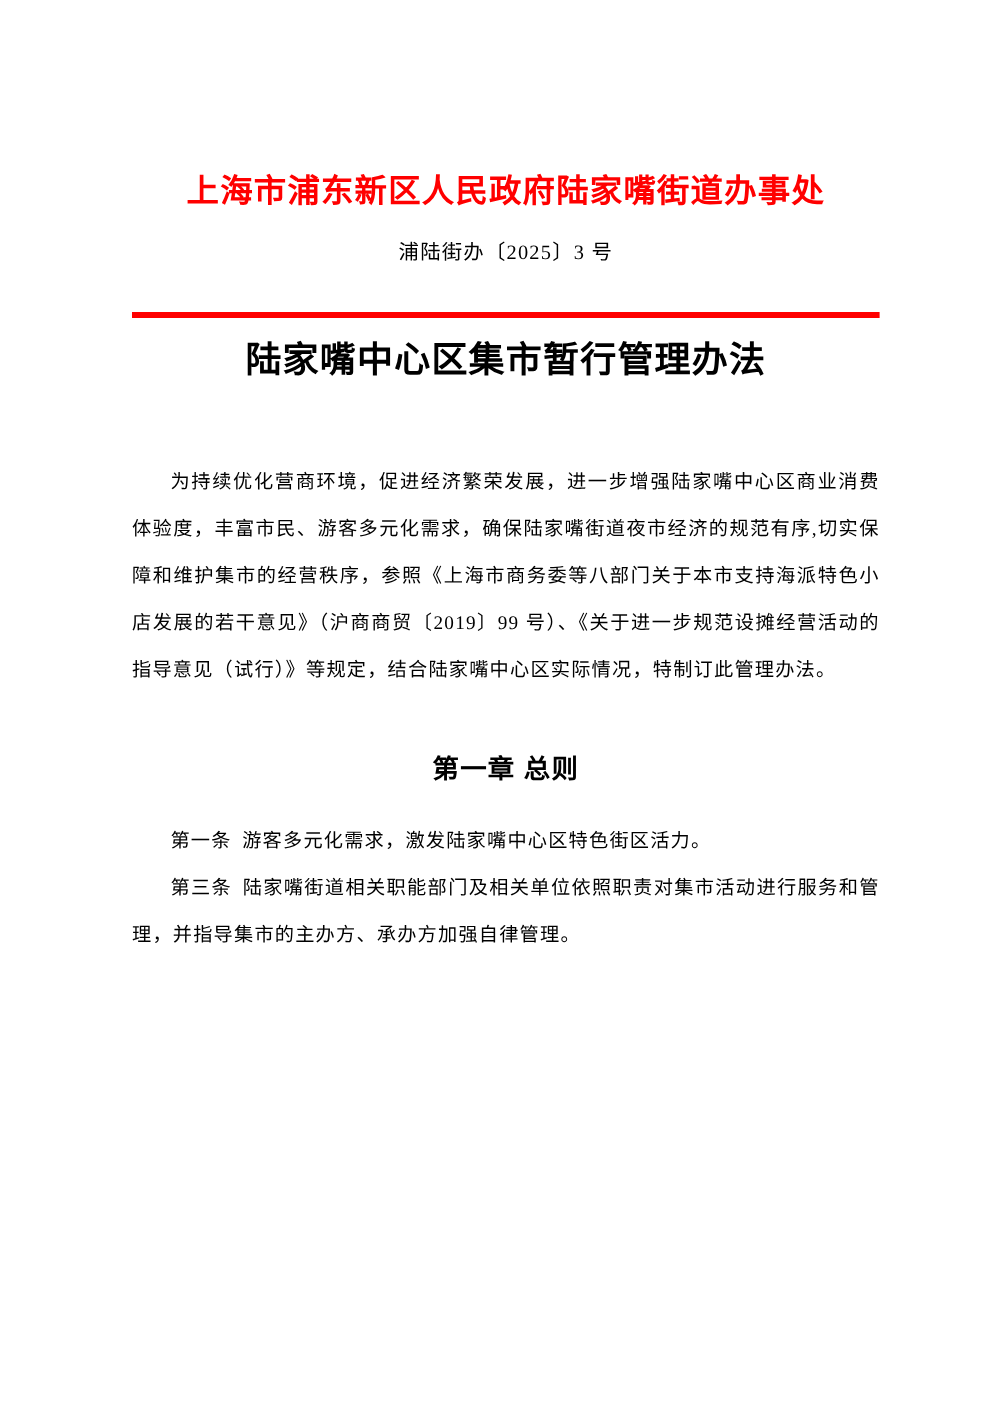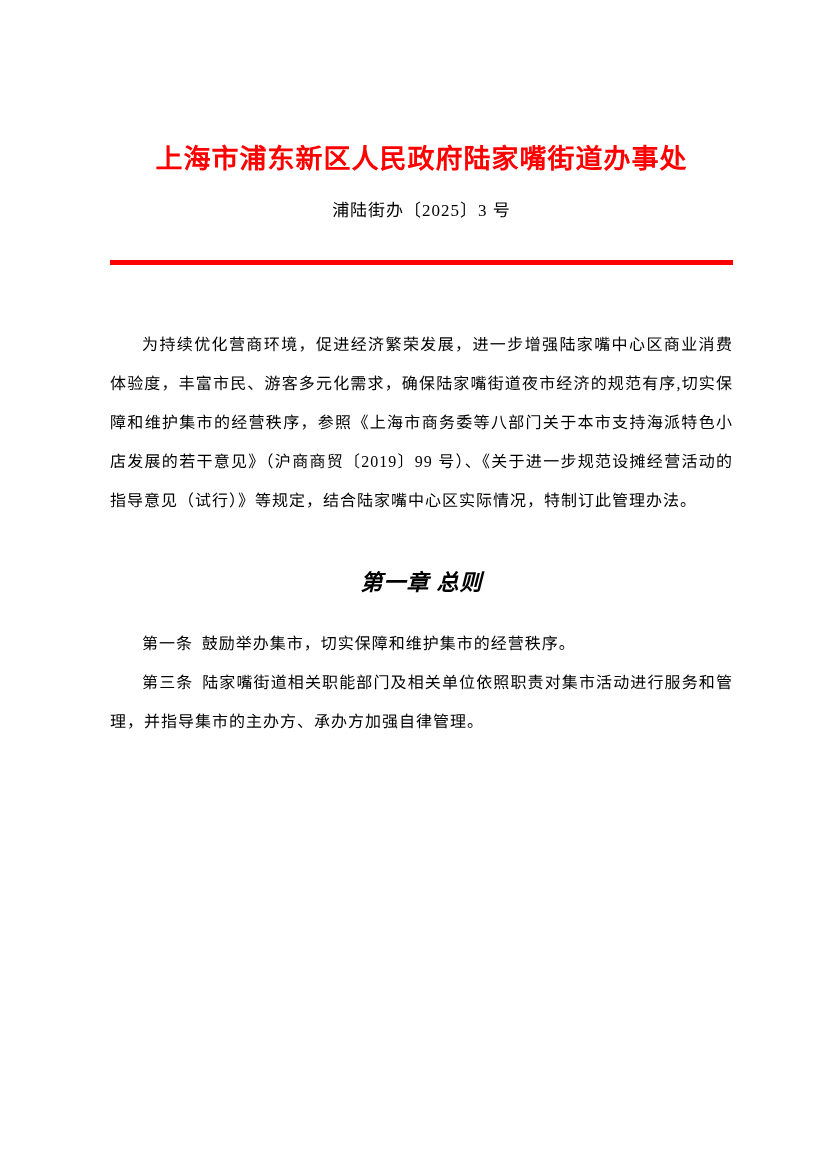--- a/index.html
+++ b/index.html
@@ -77,41 +77,41 @@
   
   .chapter {
     margin: 48px 0 26px 0;
     font-family: "Liberation Sans", "DejaVu Sans", sans-serif;
     font-weight: bold;
     font-size: 22px;
     line-height: 30px;
     text-align: center;
     letter-spacing: 1px;
     color: #000000;
-    font-style: italic;
   }
 </style>
 </head>
 <body>
 
 <div class="page">
 
   <div class="letterhead">上海市浦东新区人民政府陆家嘴街道办事处</div>
 
   <div class="doc-number">浦陆街办〔2025〕3 号</div>
 
   <div class="red-line"></div>
 
+  <h1 class="doc-title">陆家嘴中心区集市暂行管理办法</h1>
 
   <p class="intro">为持续优化营商环境，促进经济繁荣发展，进一步增强陆家嘴中心区商业消费体验度，丰富市民、游客多元化需求，确保陆家嘴街道夜市经济的规范有序,切实保障和维护集市的经营秩序，参照《上海市商务委等八部门关于本市支持海派特色小店发展的若干意见》（沪商商贸〔2019〕99 号）、《关于进一步规范设摊经营活动的指导意见（试行）》等规定，结合陆家嘴中心区实际情况，特制订此管理办法。</p>
 
   <h2 class="chapter">第一章 总则</h2>
 
   <p class="article">
-    <span class="article-label">第一条</span><span>鼓励举办集市，切实保障和维护集市的经营秩序。</span>
+    <span class="article-label">第一条</span><span>游客多元化需求，激发陆家嘴中心区特色街区活力。</span>
   </p>
 
 
   <p class="article">
     <span class="article-label">第三条</span><span>陆家嘴街道相关职能部门及相关单位依照职责对集市活动进行服务和管理，并指导集市的主办方、承办方加强自律管理。</span>
   </p>
 
 
 </div>
 

